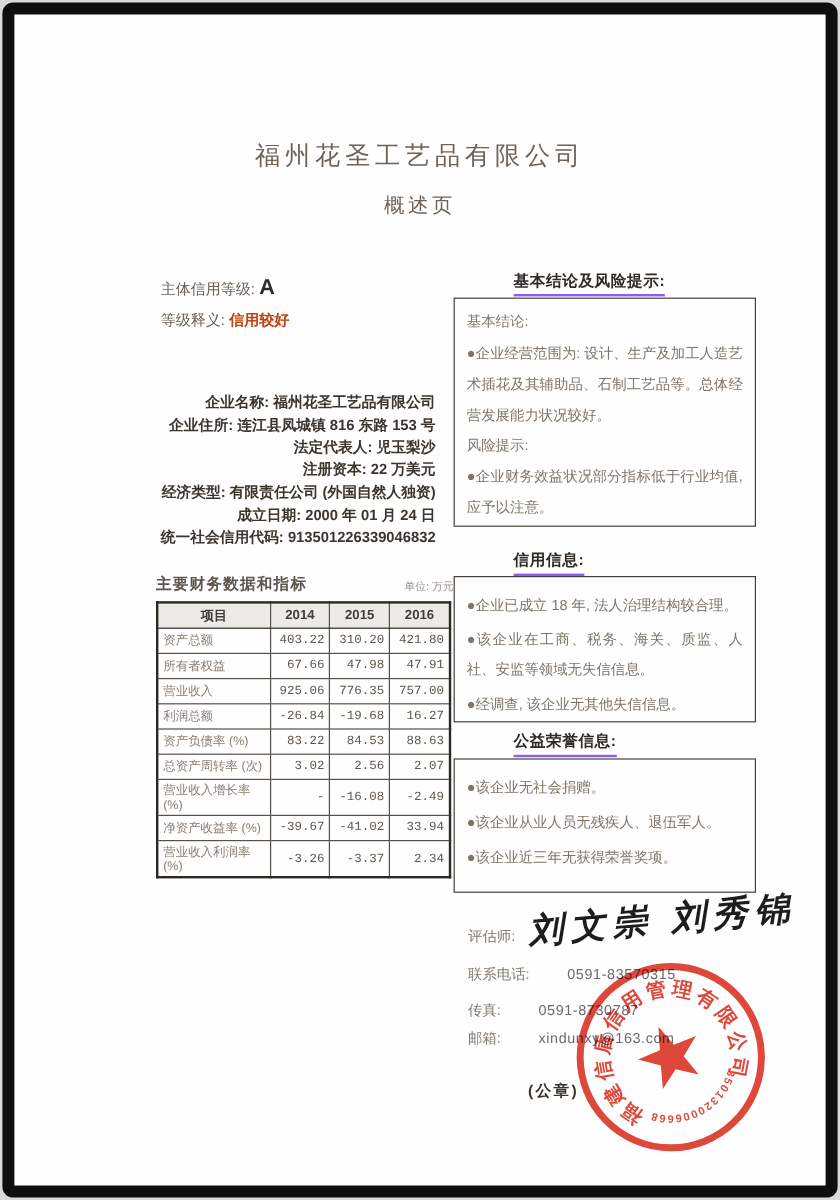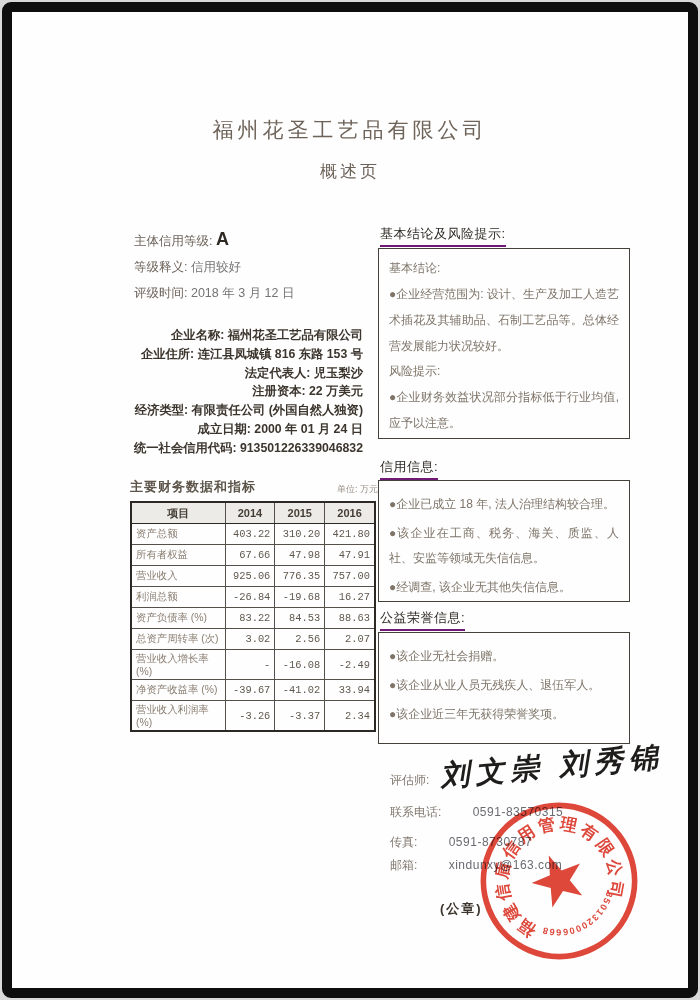--- a/index.html
+++ b/index.html
@@ -21,21 +21,21 @@
     left:0;right:0;top:104px;text-align:center;
     font-size:21px;letter-spacing:4px;color:#6e6359;font-weight:500;
   }
   .doc-subtitle{
     left:0;right:0;top:148px;text-align:center;
     font-size:17px;letter-spacing:3px;color:#6e6359;
   }
   
   .rating{left:122px;top:214px;font-size:12.5px;line-height:26px;color:#6b6158;}
   .rating .lab{color:#6b6158;}
-  .rating .val{color:#737373;font-weight:normal;}
+  .rating .val{color:#c2410c;font-weight:bold;}
   .rating .grade{font-size:18px;font-weight:600;color:#2f2a24;letter-spacing:1px;}
   
   .company{left:122px;top:314px;font-size:12.3px;line-height:18.8px;}
   .company .line{white-space:nowrap;text-align:right;}
   .company .lab,.company .val{font-weight:bold;color:#3c352d;}
   
   .fin{left:118px;top:466px;width:248px;}
   .fin-head{display:flex;justify-content:space-between;align-items:flex-end;margin-bottom:5px;}
   .fin-title{font-size:13px;font-weight:bold;color:#5d554b;letter-spacing:1px;}
   .fin-unit{font-size:9px;color:#9a9087;}
@@ -45,22 +45,22 @@
   }
   table.fin-table{border:2px solid #2c2823;}
   table.fin-table thead th{
     background:#edebe7;color:#433d35;font-weight:bold;text-align:center;
     border-bottom:1.5px solid #2c2823;font-size:11px;
   }
   td.rowlab{color:#8a7e71;text-align:left;width:108px;}
   td.num{color:#5f574d;text-align:right;width:42px;font-family:"Liberation Mono","DejaVu Sans Mono",monospace;font-size:10px;}
   
   .sec-head{
-    font-size:13px;font-weight:normal;color:#2f2a25;letter-spacing:.5px;
-    border-bottom:2px solid #701a75;display:inline-block;padding-bottom:2px;
+    font-size:13px;font-weight:bold;color:#2f2a25;letter-spacing:.5px;
+    border-bottom:2px solid #8b5cf6;display:inline-block;padding-bottom:2px;margin-left:48px;
   }
   .sec-box{
     border:1.5px solid #45403a;background:transparent;
     padding:7px 10px;font-size:12px;color:#847a6e;
   }
   .sec-box .sub{color:#7e7468;margin:4px 0 2px;}
   .sec-box .bullet{line-height:26px;text-align:justify;margin:4px 0;color:#7e7468;}
   #box1{left:366px;top:236px;width:230px;height:175px;}
   #head1{left:368px;top:213px;}
   #box2{left:366px;top:468px;width:230px;height:106px;}
@@ -99,24 +99,20 @@
   <div class="abs doc-subtitle">概述页</div>
 
   <div class="abs rating">
     <div>
       <span class="lab">主体信用等级:</span>
       <span class="grade">A</span>
     </div>
     <div>
       <span class="lab">等级释义:</span>
       <span class="val">信用较好</span>
-    </div>
-    <div>
-      <span class="lab">评级时间:</span>
-      <span class="val">2018 年 3 月 12 日</span>
     </div>
   </div>
 
   <div class="abs company">
     <div class="line"><span class="lab">企业名称:</span> <span class="val">福州花圣工艺品有限公司</span></div>
     <div class="line"><span class="lab">企业住所:</span> <span class="val">连江县凤城镇 816 东路 153 号</span></div>
     <div class="line"><span class="lab">法定代表人:</span> <span class="val">児玉梨沙</span></div>
     <div class="line"><span class="lab">注册资本:</span> <span class="val">22 万美元</span></div>
     <div class="line"><span class="lab">经济类型:</span> <span class="val">有限责任公司 (外国自然人独资)</span></div>
     <div class="line"><span class="lab">成立日期:</span> <span class="val">2000 年 01 月 24 日</span></div>

